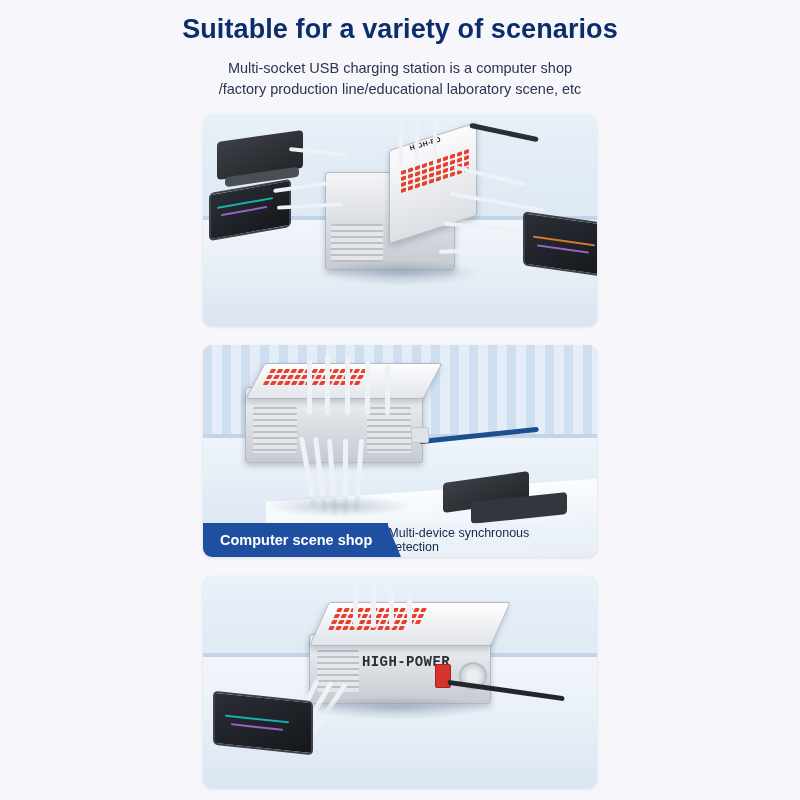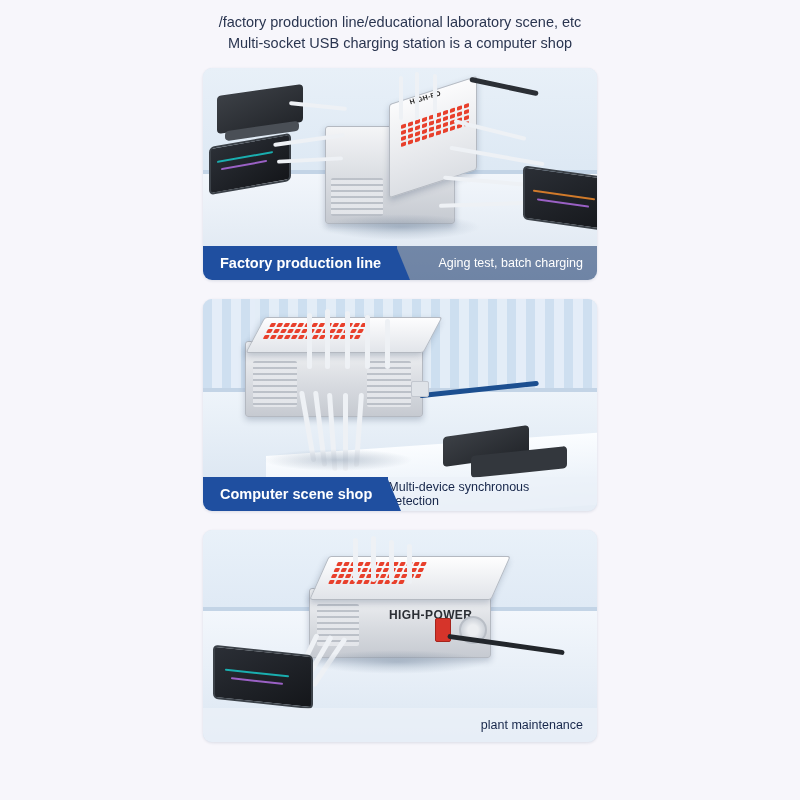--- a/index.html
+++ b/index.html
@@ -198,24 +198,25 @@
   .cap-right.light {
     background: rgba(235,241,248,0.72);
     color: #16264a;
   }
 </style>
 </head>
 <body>
 
 <div class="page">
 
+  <h1 class="headline">Suitable for a variety of scenarios</h1>
 
   <div class="subhead">
+    <div>Multi-socket USB charging station is a computer shop</div>
     <div>/factory production line/educational laboratory scene, etc</div>
-    <div>Multi-socket USB charging station is a computer shop</div>
   </div>
 
   <div class="cards">
 
     <div class="card">
       <div class="scene">
         <div class="wall"></div>
         <div class="desk" style="height:50%;"></div>
         <div class="deskedge" style="bottom:50%;"></div>
 
@@ -289,24 +290,20 @@
 
         <div class="wirestraight" style="left:266px; top:16px; width:70px; height:5px; background:#2b2f35; transform:rotate(12deg);"></div>
 
         <div class="device-screen" style="left:320px; top:104px; width:90px; height:50px; transform:skewY(8deg);"></div>
         <div class="glow-line orange" style="left:330px; top:126px; width:62px; transform:skewY(8deg);"></div>
         <div class="glow-line purple" style="left:334px; top:134px; width:52px; transform:skewY(8deg);"></div>
 
         <div class="shadow" style="left:118px; top:146px; width:160px; height:26px;"></div>
       </div>
 
-      <div class="caption">
-        <div class="cap-left">Factory production line</div>
-        <div class="cap-right">Aging test, batch charging</div>
-      </div>
     </div>
 
     <div class="card">
       <div class="scene">
         <div class="wall blinds" style="height:52%;"></div>
         <div class="desk" style="height:56%; background:linear-gradient(180deg,#eef4fa 0%,#d7e3f0 100%);"></div>
         <div class="deskedge" style="bottom:56%;"></div>
         <div class="desk" style="left:16%; right:-10%; bottom:-2%; height:34%; background:linear-gradient(180deg,#fbfdff 0%,#e3ecf6 100%); transform:skewY(-4deg);"></div>
 
         <div class="station" style="left:42px; top:42px; width:176px; height:74px;"></div>
@@ -440,21 +437,21 @@
             <div class="port"></div>
             <div class="port"></div>
             <div class="port"></div>
             <div class="port"></div>
           <div class="port"></div>
             <div class="port"></div>
             <div class="port"></div>
             <div class="port"></div>
         </div>
 
-        <div class="brand" style="left:186px; top:78px; transform:none; font-size:12px; color:#2b2f35;">HIGH-POWER</div>
+        <div class="brand" style="left:159px; top:78px; transform:none; font-size:14px; color:#2b2f35;font-family:Liberation Mono, monospace;">HIGH-POWER</div>
 
         <div style="position:absolute; left:232px; top:88px; width:14px; height:22px; background:#d6342a; border:1px solid #a5241c; border-radius:2px;"></div>
 
         <div style="position:absolute; left:256px; top:86px; width:24px; height:24px; border-radius:50%; border:2px solid #b9bec6; background:radial-gradient(circle at 50% 50%, #eceef1 30%, #cdd2d9 70%);"></div>
 
         <div class="wirestraight" style="left:150px; top:8px; width:5px; height:44px;"></div>
         <div class="wirestraight" style="left:168px; top:6px; width:5px; height:46px;"></div>
         <div class="wirestraight" style="left:186px; top:10px; width:5px; height:42px;"></div>
         <div class="wirestraight" style="left:204px; top:14px; width:5px; height:40px;"></div>
 
@@ -466,18 +463,17 @@
         <div class="wirestraight" style="left:244px; top:112px; width:118px; height:5px; background:#22262b; transform:rotate(8deg);"></div>
 
         <div class="device-screen" style="left:10px; top:120px; width:96px; height:50px; transform:skewY(6deg);"></div>
         <div class="glow-line" style="left:22px; top:142px; width:64px; transform:skewY(6deg);"></div>
         <div class="glow-line purple" style="left:28px; top:150px; width:52px; transform:skewY(6deg);"></div>
 
         <div class="shadow" style="left:104px; top:120px; width:180px; height:24px;"></div>
       </div>
 
       <div class="caption">
-        <div class="cap-right light">plant maintenance</div>
       </div>
     </div>
 
   </div>
 </div>
 
 </body></html>

